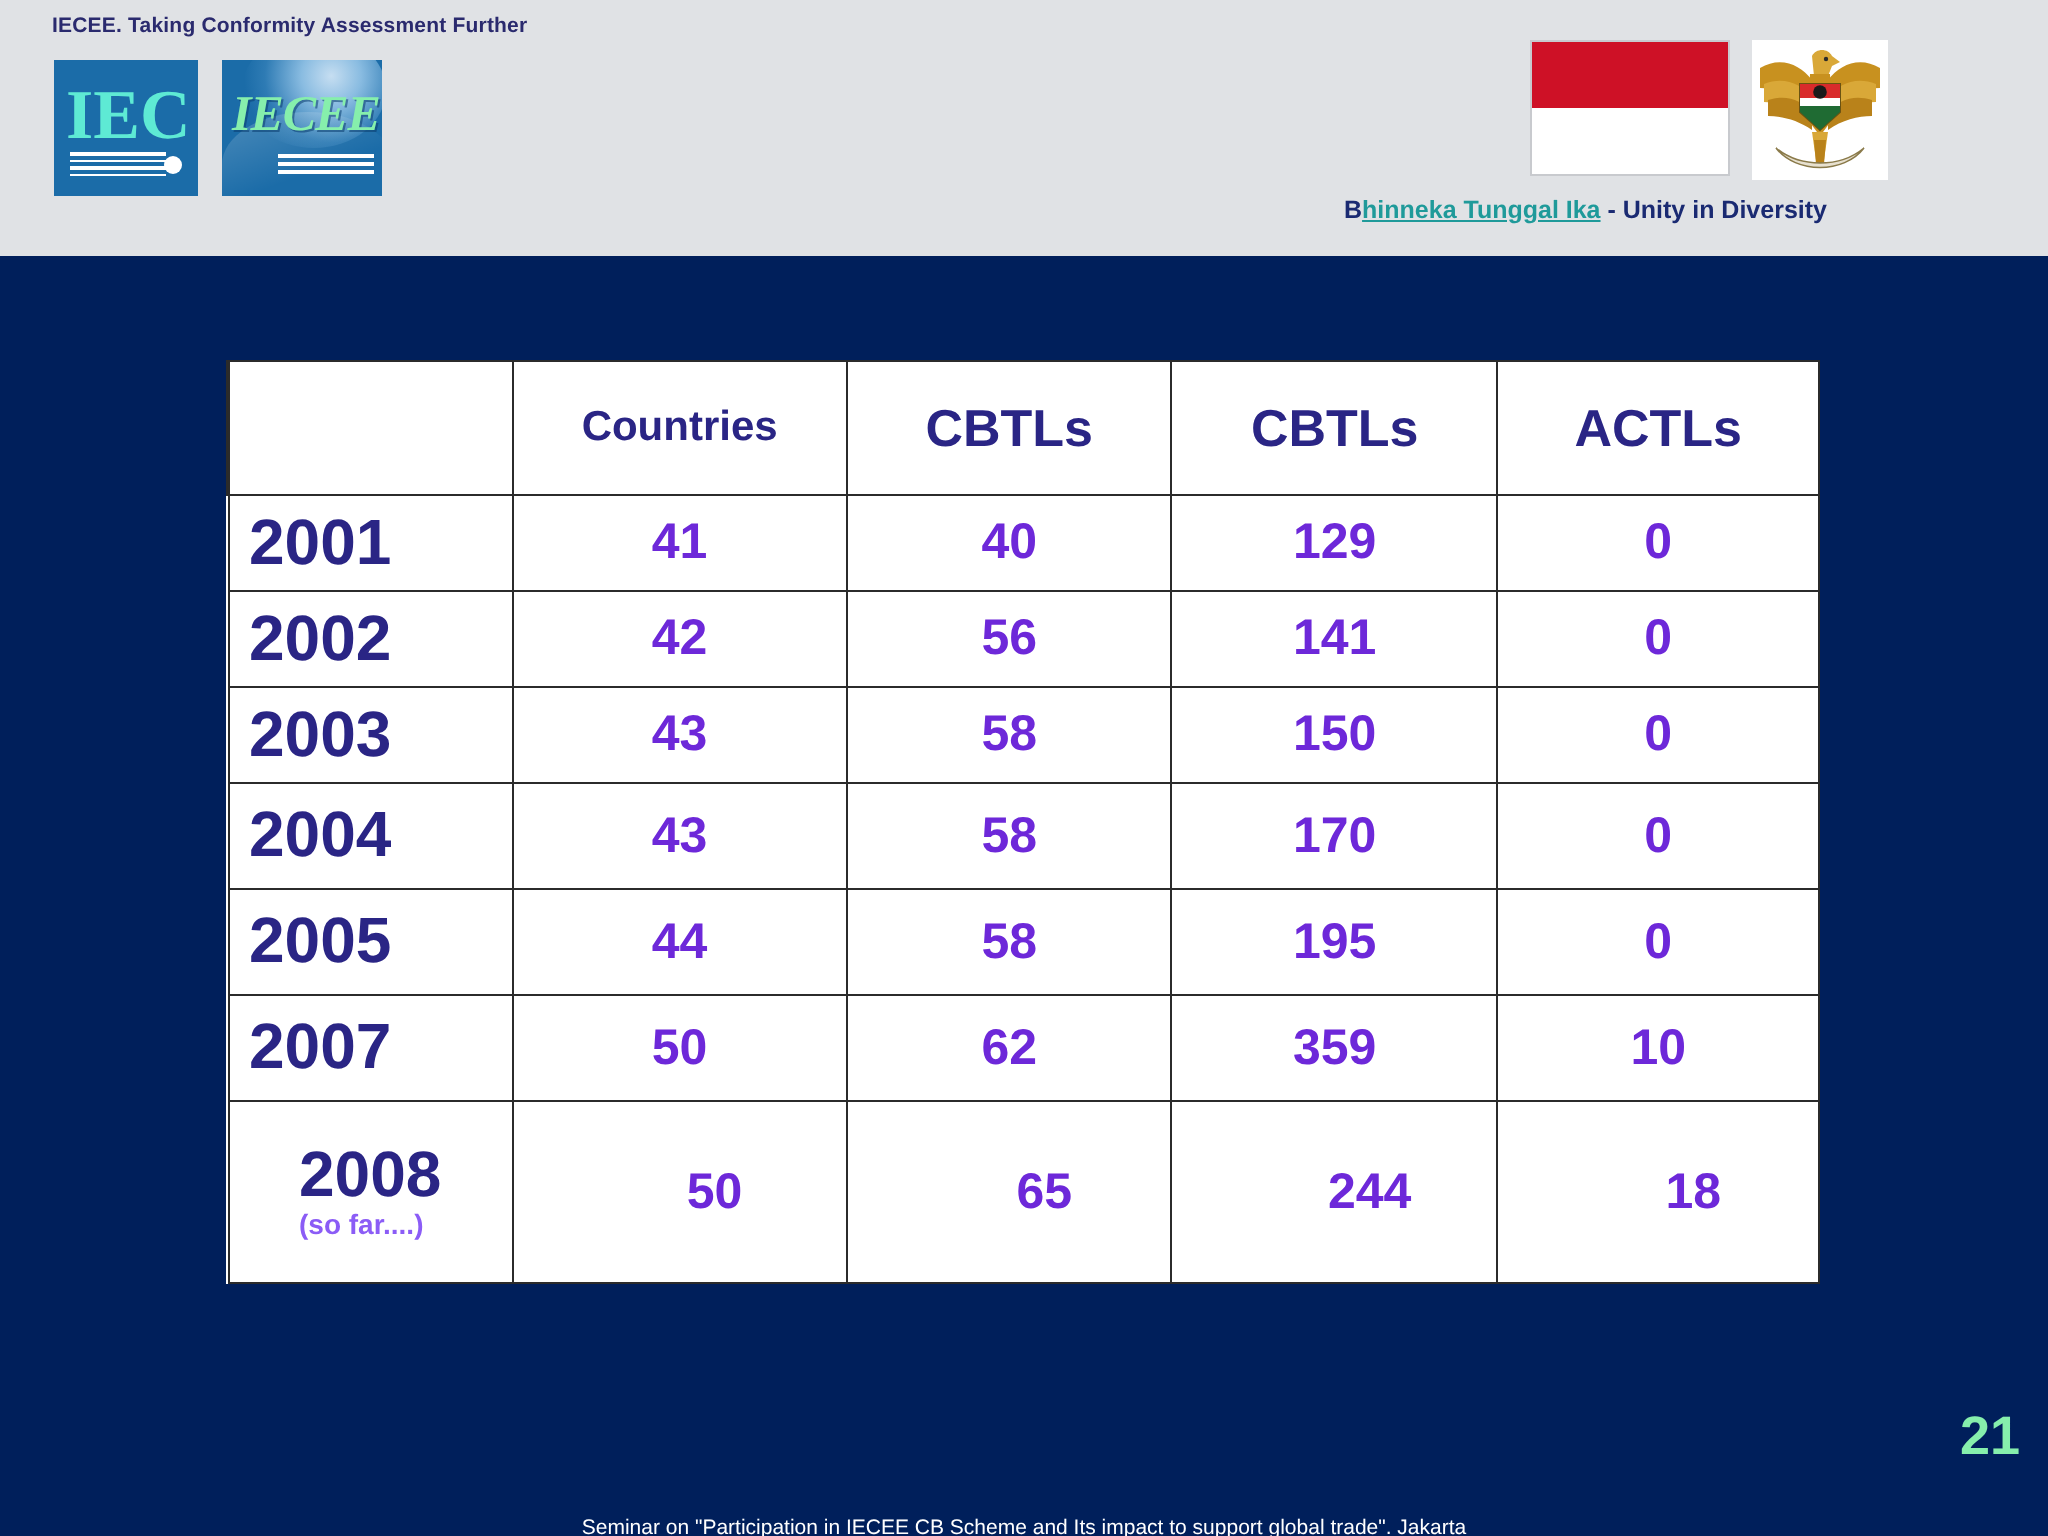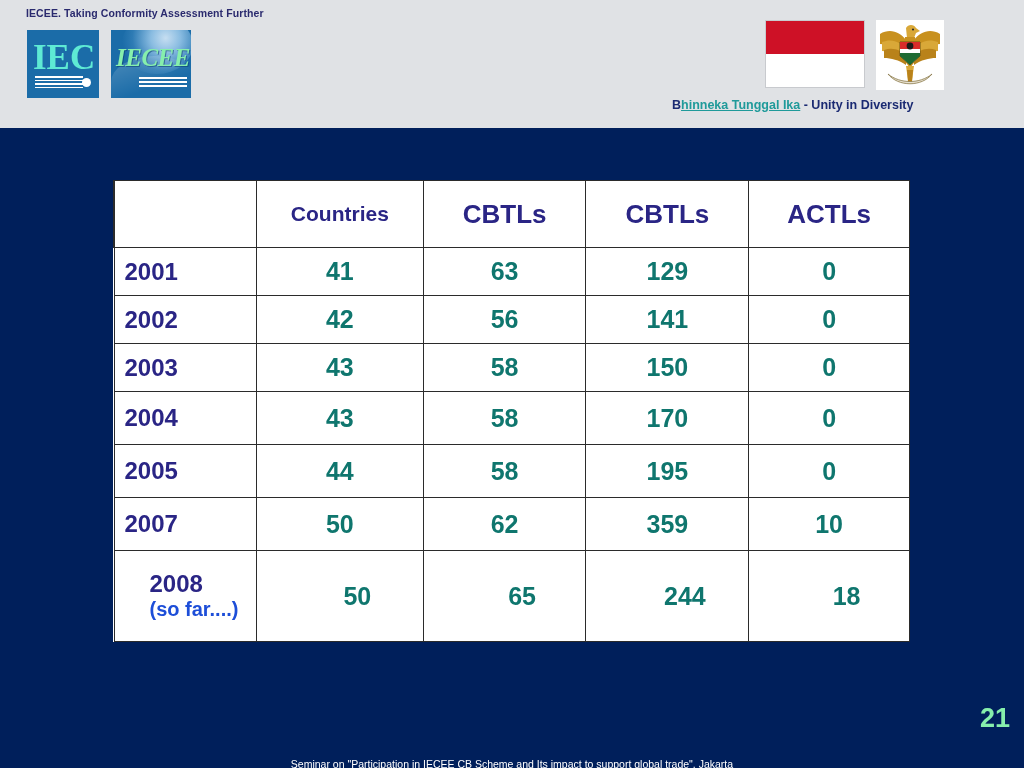--- a/index.html
+++ b/index.html
@@ -190,37 +190,37 @@
   tr.r-compact td { height: 47px; }
   tr.r-normal  td { height: 52px; }
   tr.r-tall    td { height: 90px; padding-left: 35px; }
 
   td.year-cell {
     text-align: left;
     padding-left: 10px;
     vertical-align: middle;
   }
   .year-label {
-    font-size: 24px;
+    font-size: 32px;
     font-weight: bold;
     color: #2a2585;
     line-height: 1.05;
     display: block;
   }
   .year-note {
-    font-size: 20px;
-    font-weight: bold;
-    color: #1d4ed8;
+    font-size: 14px;
+    font-weight: bold;
+    color: #8b5cf6;
     display: block;
     line-height: 1.2;
   }
   td.val-cell {
     font-size: 25px;
     font-weight: bold;
-    color: #0f766e;
+    color: #6d28d9;
     vertical-align: middle;
   }
 
   
   .footer-note {
     position: absolute;
     left: 0; top: 764px;
     width: 1024px;
     text-align: center;
     transform: translateY(-50%);
@@ -321,21 +321,21 @@
       <th class="h-big">CBTLs</th>
       <th class="h-big">ACTLs</th>
     </tr>
   </thead>
   <tbody>
     <tr class="r-compact">
       <td class="year-cell">
         <span class="year-label">2001</span>
       </td>
       <td class="val-cell">41</td>
-      <td class="val-cell">63</td>
+      <td class="val-cell">40</td>
       <td class="val-cell">129</td>
       <td class="val-cell">0</td>
     </tr>
     <tr class="r-compact">
       <td class="year-cell">
         <span class="year-label">2002</span>
       </td>
       <td class="val-cell">42</td>
       <td class="val-cell">56</td>
       <td class="val-cell">141</td>

